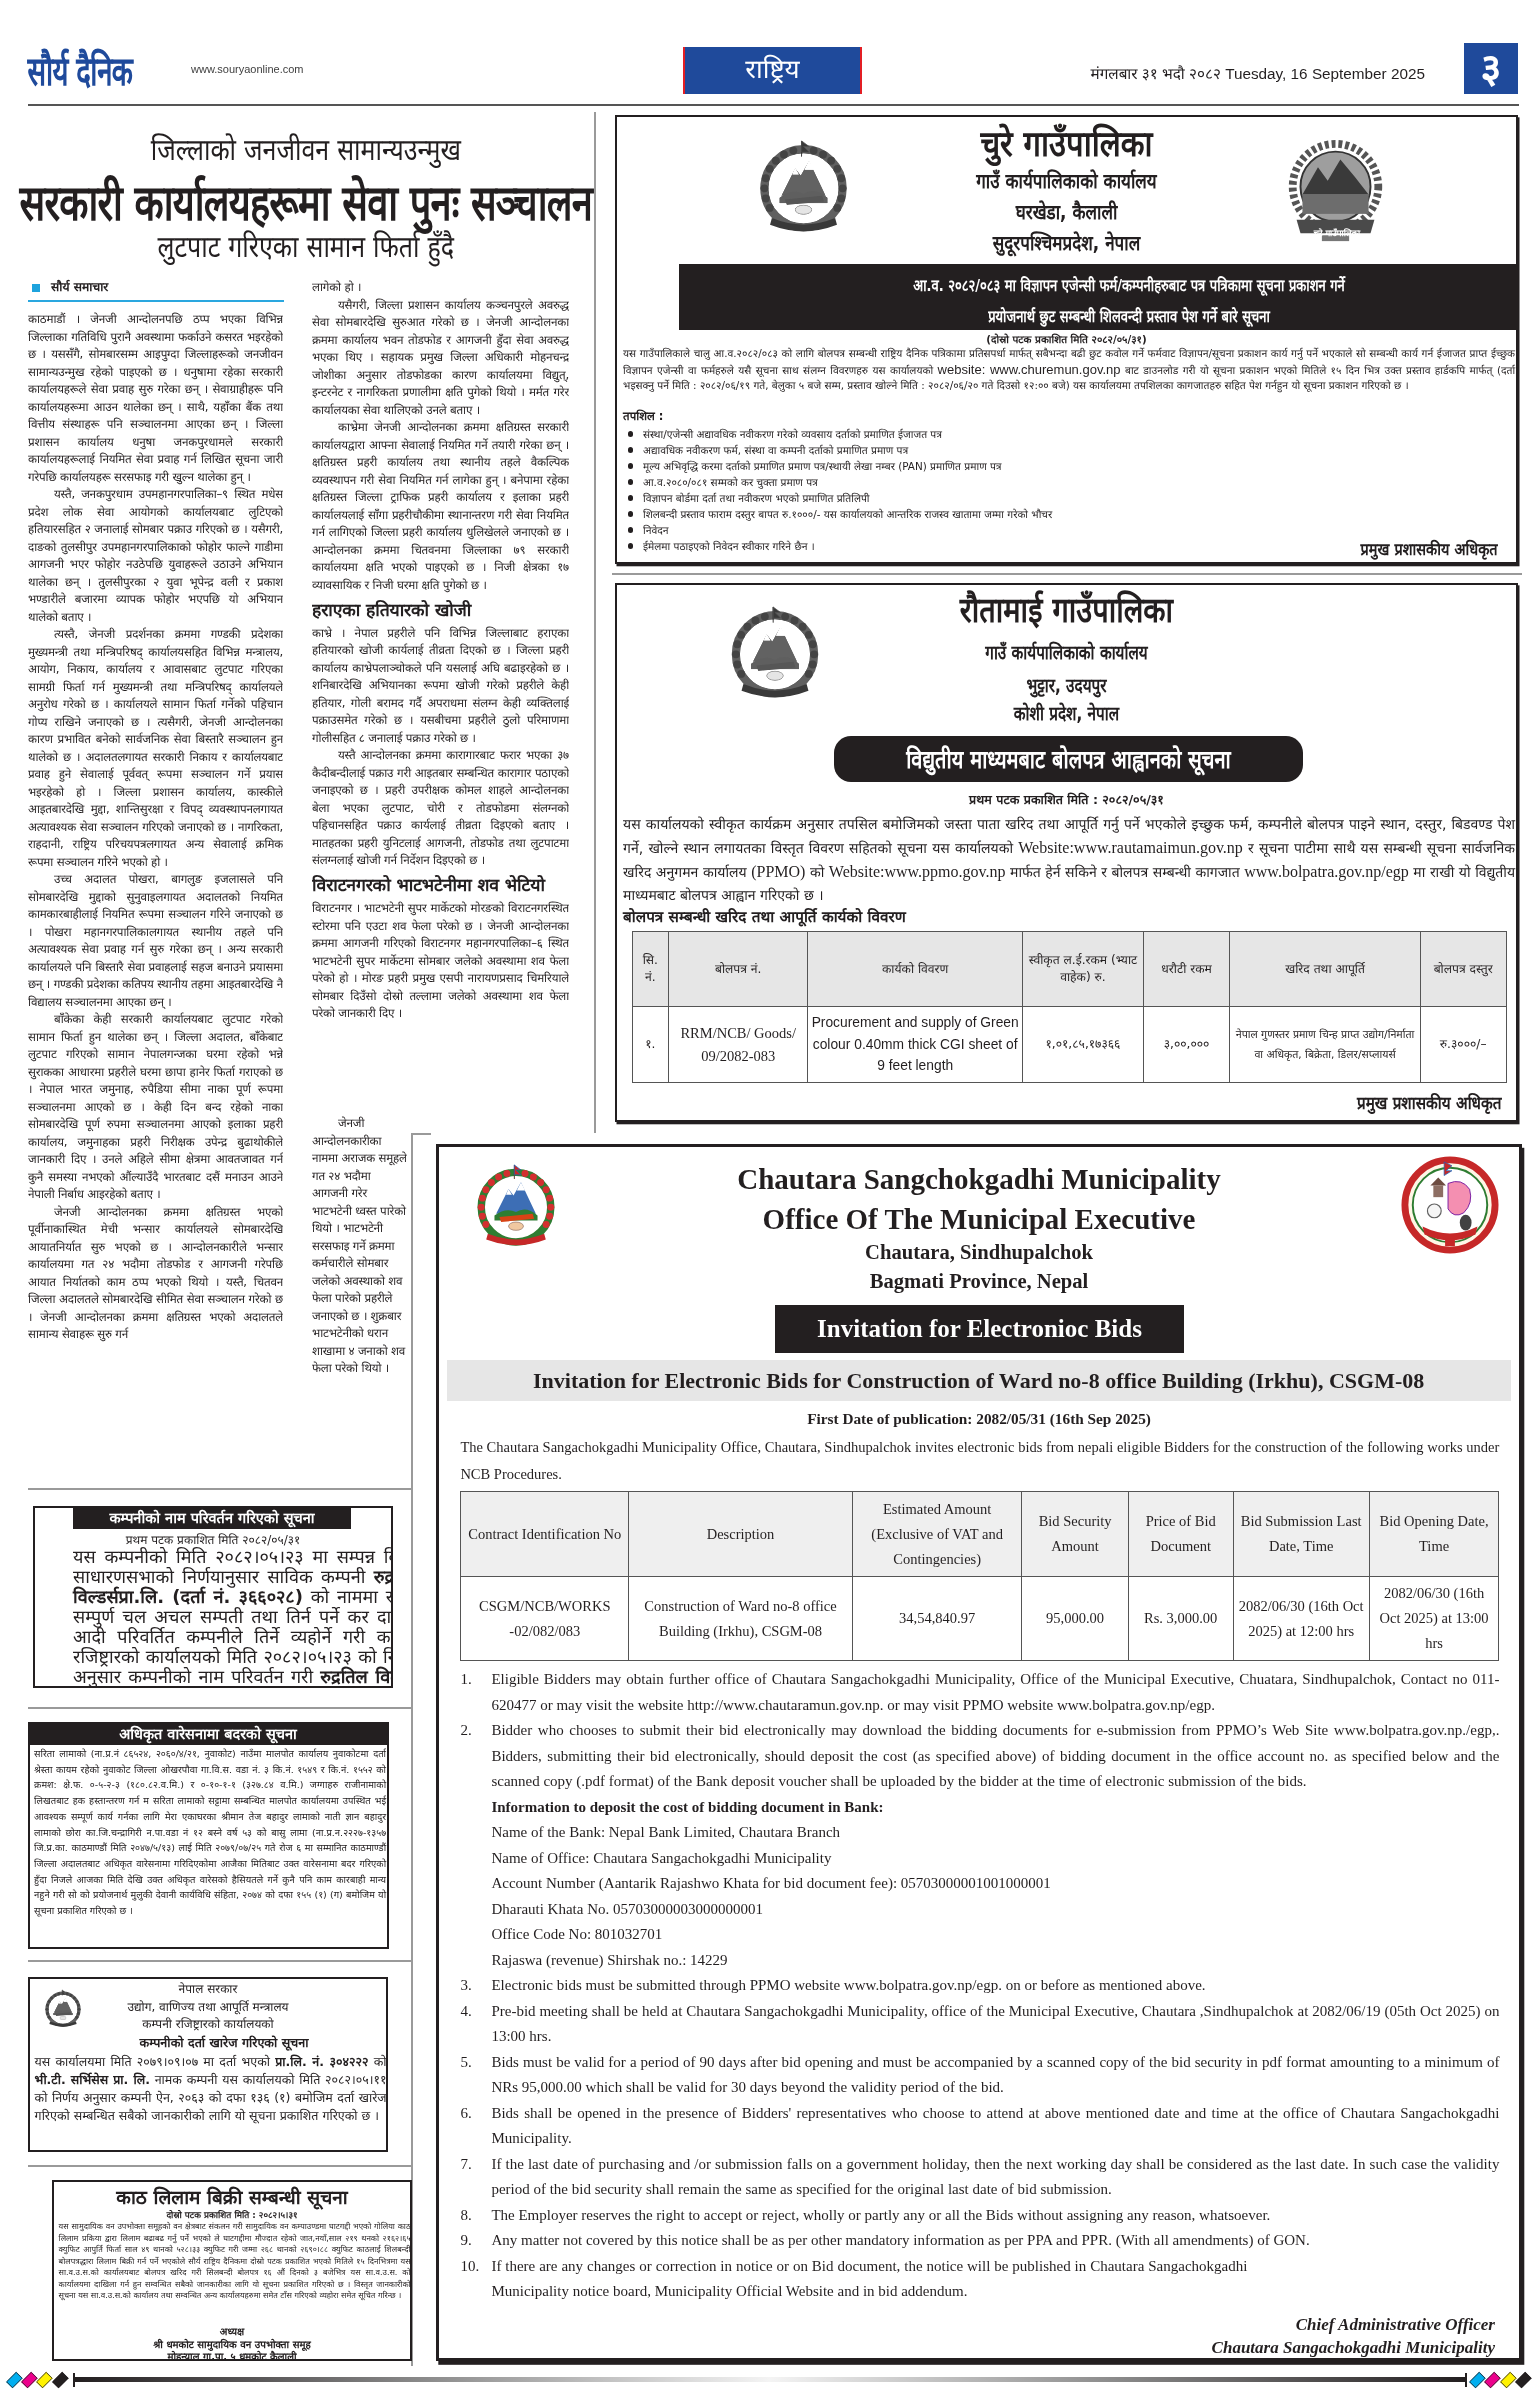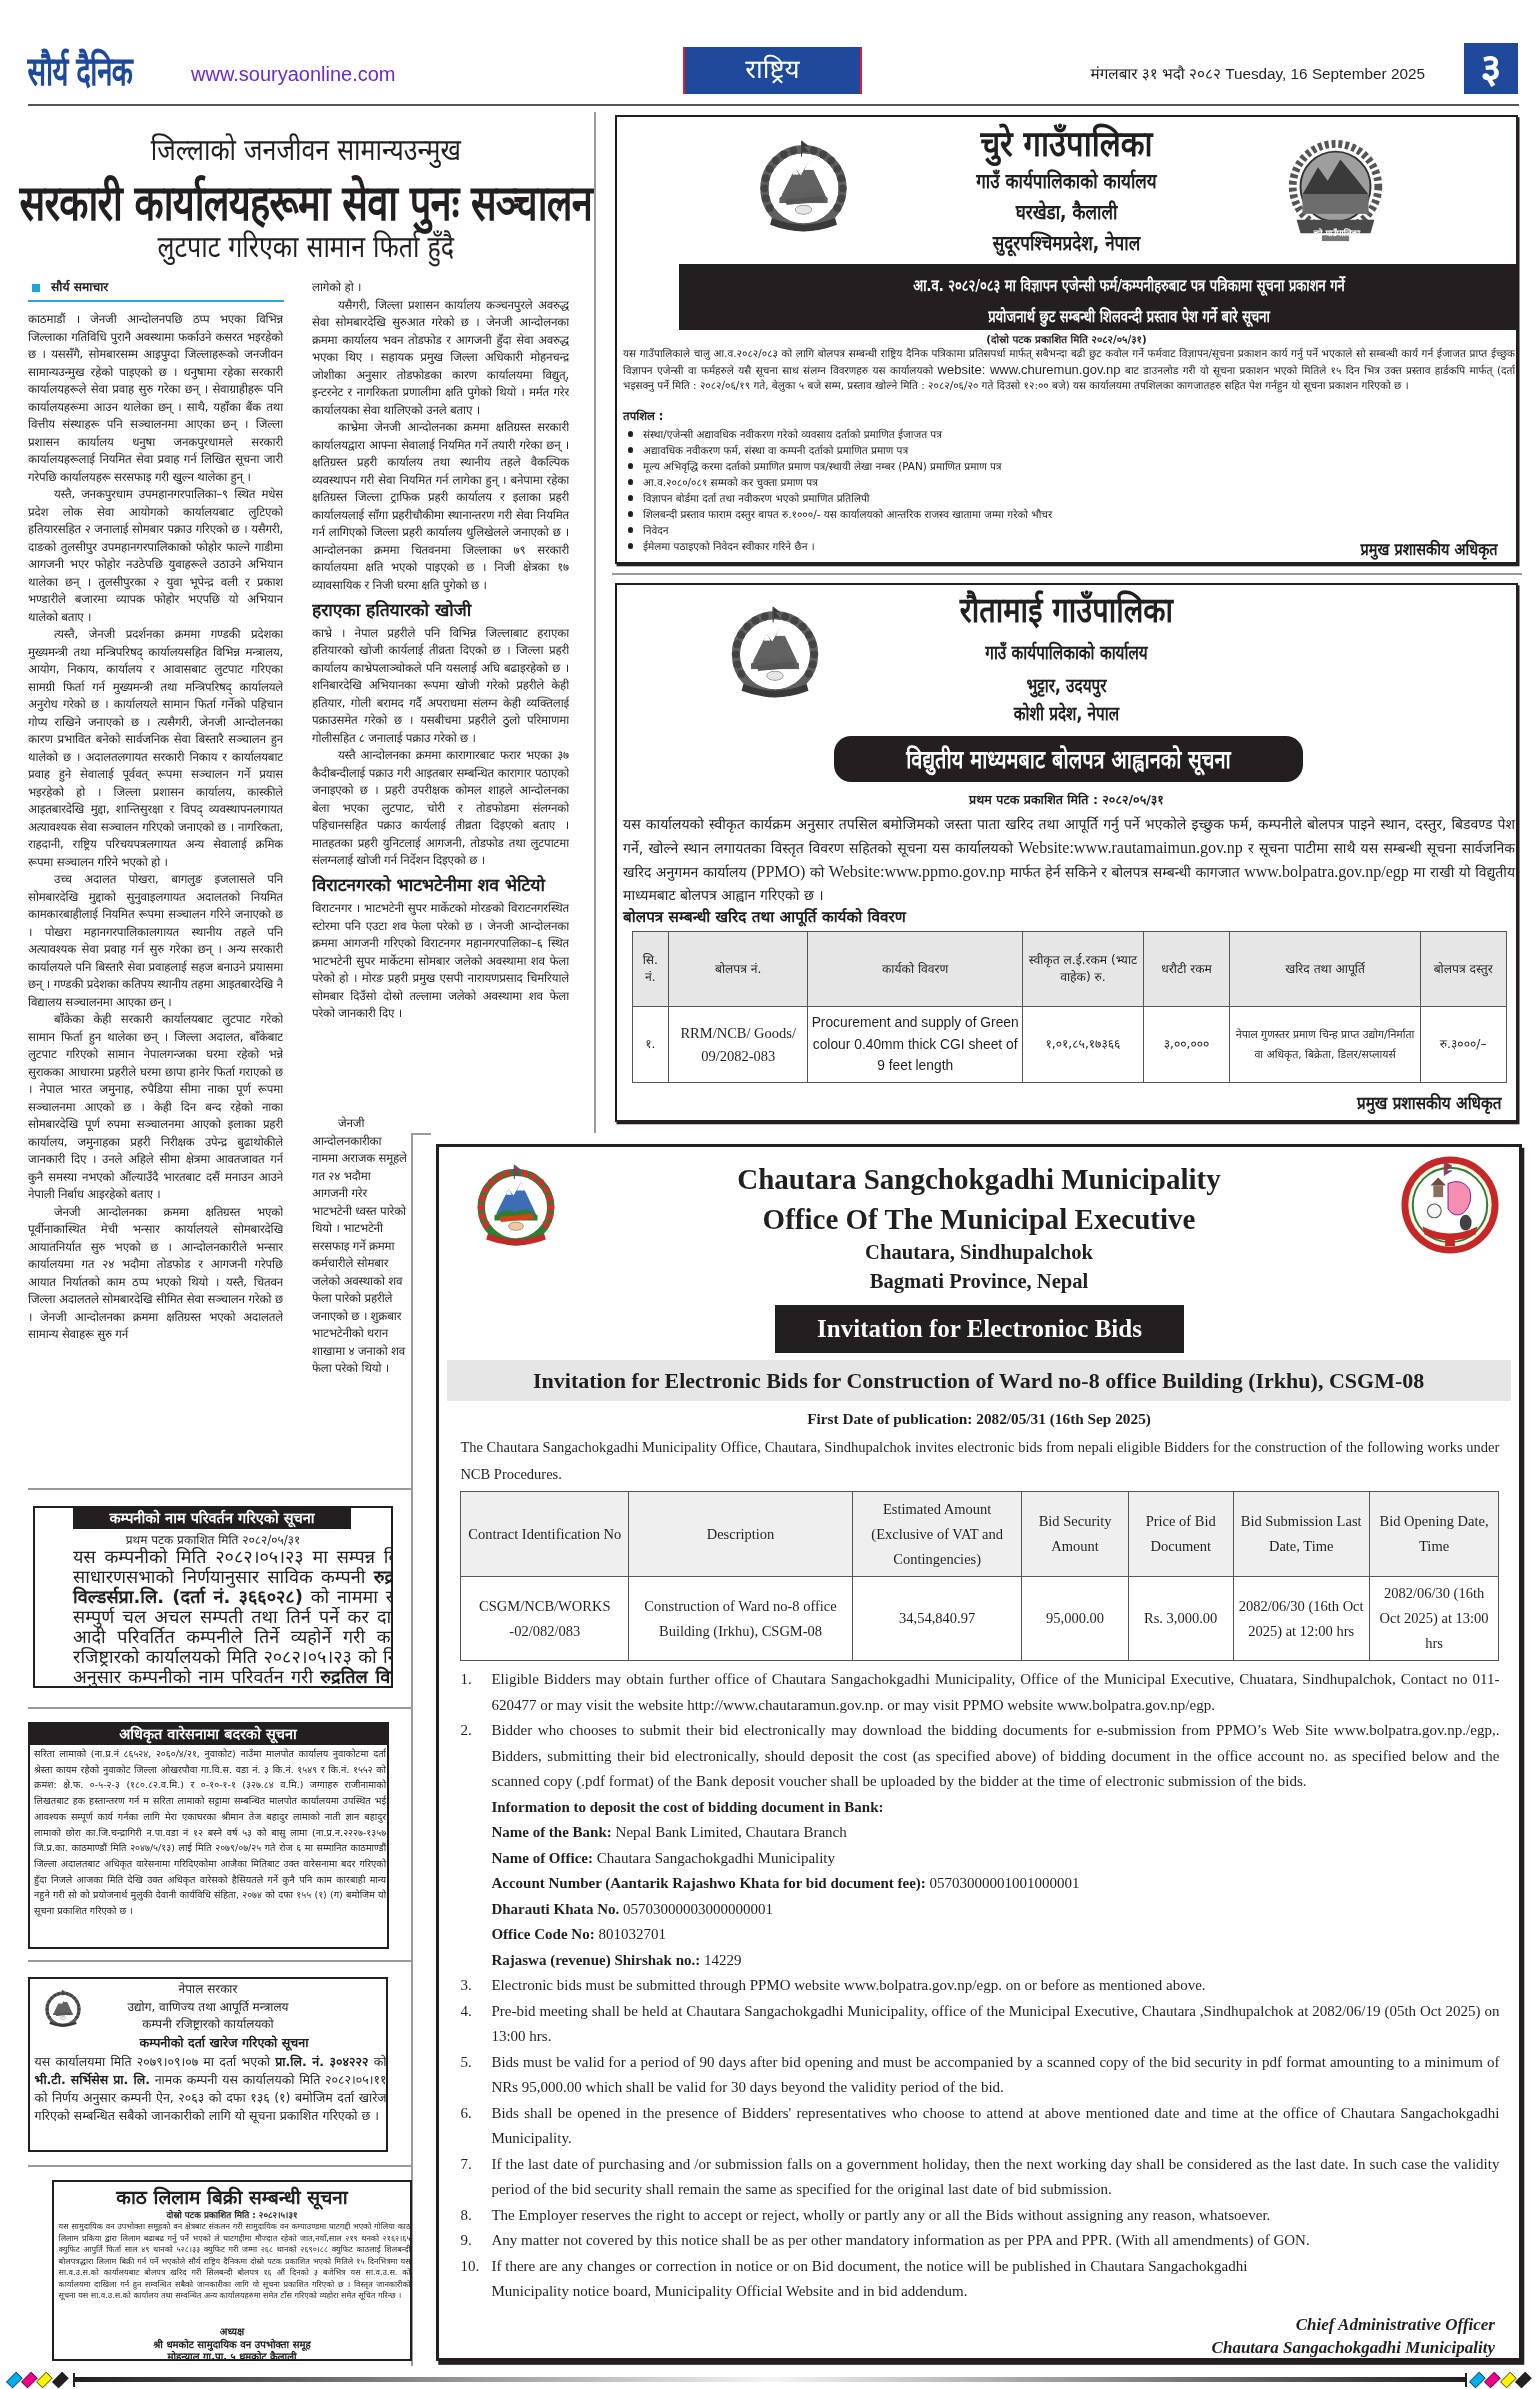--- a/index.html
+++ b/index.html
@@ -6,21 +6,21 @@
   body{width:1540px;height:2389px;position:relative;overflow:hidden;background:#ffffff;color:#231f20;font-family:"DejaVu Sans",sans-serif;}
   .abs{position:absolute;}
   .b{font-weight:bold;}
   .serif{font-family:"Liberation Serif","DejaVu Serif",serif;}
   .rule-v{position:absolute;width:1.5px;background:#9a9a9a;}
   .rule-h{position:absolute;height:1.5px;background:#9a9a9a;}
   .box{position:absolute;border:2.3px solid #231f20;box-shadow:1.5px 2.3px 0 #231f20;background:#fff;overflow:hidden;}
 
   
   .logo{left:27.5px;top:43px;font-size:27.5px;font-weight:bold;color:#1f4a9b;transform:scaleY(1.45);transform-origin:left top;letter-spacing:-0.8px;white-space:nowrap;}
-  .site{left:191px;top:63px;font-family:"Liberation Sans",sans-serif;font-size:20px;color:#6d28d9;}
+  .site{left:191px;top:63px;font-family:"Liberation Sans",sans-serif;font-size:11px;color:#404040;}
   .section{left:683px;top:47px;width:175px;height:47px;background:#1f4a9b;border-left:2.3px solid #e31e24;border-right:2.3px solid #e31e24;color:#fff;font-size:26px;line-height:44px;text-align:center;}
   .dateline{left:1017px;top:63px;width:408px;text-align:right;font-family:"Liberation Sans",sans-serif;font-size:15.3px;white-space:nowrap;}
   .pageno{left:1464px;top:43px;width:54px;height:51px;background:#1f4a9b;color:#fff;font-size:40px;font-weight:bold;line-height:50px;text-align:center;}
 
   
   .kicker{left:15.3px;top:133px;width:581px;font-size:25px;line-height:34px;text-align:center;transform:scaleY(1.2);white-space:nowrap;}
   .headline{left:15.3px;top:180px;width:581px;font-size:38px;line-height:46px;font-weight:bold;text-align:center;transform:scaleY(1.3);white-space:nowrap;letter-spacing:-0.8px;}
   .subhead{left:15.3px;top:228px;width:581px;font-size:25px;line-height:37px;text-align:center;transform:scaleY(1.2);white-space:nowrap;}
   .byline-sq{left:32px;top:284px;width:8.4px;height:8.4px;background:#1ea3dd;}
   .byline{left:51px;top:278px;font-size:12.2px;font-weight:bold;line-height:18.4px;}
@@ -50,21 +50,21 @@
   .raut-table th{background:#e6e6e6;}
 
   
   .ch-p{position:absolute;left:21.4px;top:287px;width:1039px;font-size:14.5px;line-height:27px;text-align:justify;}
   .ch-table td,.ch-table th{font-family:"Liberation Serif",serif;font-size:14.5px;line-height:25px;}
   .ch-table th{background:#efefef;}
   .ch-list{position:absolute;left:21.4px;top:520px;width:1039px;font-family:"Liberation Serif",serif;font-size:15px;line-height:25.5px;}
   .ch-item{position:relative;padding-left:31px;text-align:justify;}
   .ch-item .num{position:absolute;left:0;top:0;}
   .bank{padding-left:31px;}
-  .bank .lbl{font-weight:bold;}
+  .bank .lbl{font-weight:normal;}
 
   
   .cn-body{position:absolute;left:6.1px;top:39px;width:348px;font-size:18px;line-height:20px;text-align:justify;margin-left:32px;}
   .wr-body{position:absolute;left:4.6px;top:22px;width:352px;font-size:9.5px;line-height:15.7px;text-align:justify;}
   .dr-body{position:absolute;left:4.6px;top:74px;width:352px;font-size:12.5px;line-height:18px;text-align:justify;}
   .wd-body{position:absolute;left:4.6px;top:39px;width:352px;font-size:8px;line-height:11.5px;text-align:justify;}
 
   
   .reg{position:absolute;width:10.7px;height:13.8px;transform:rotate(45deg) scale(0.7,0.9);border:0.8px solid #231f20;}
 </style>

